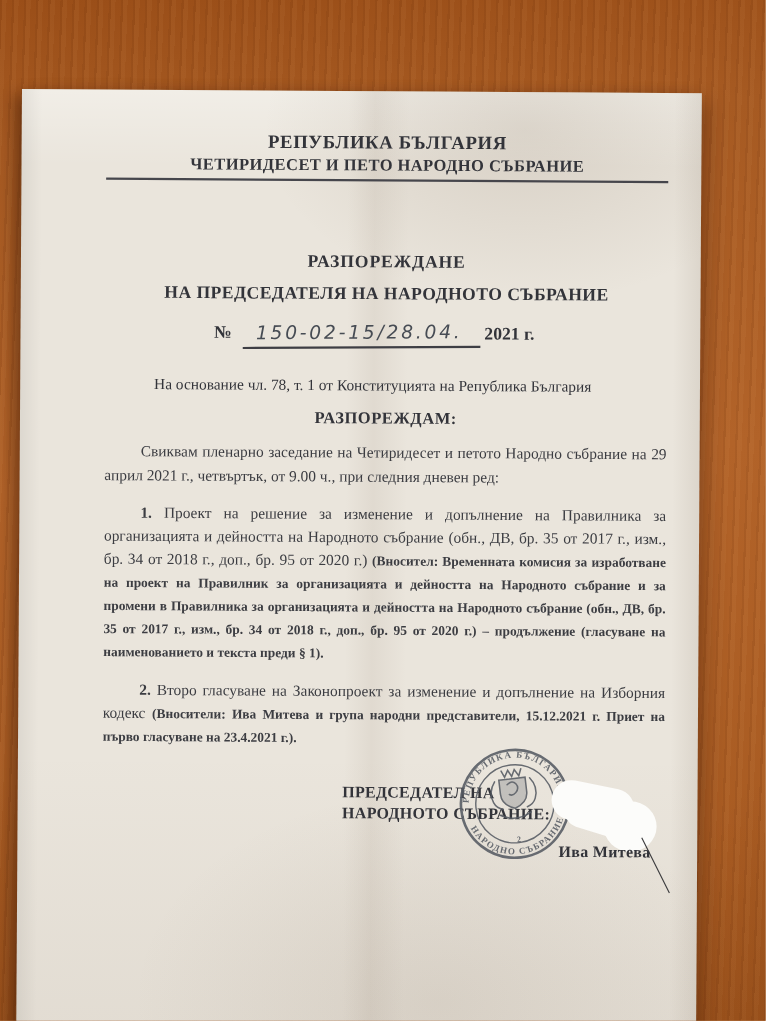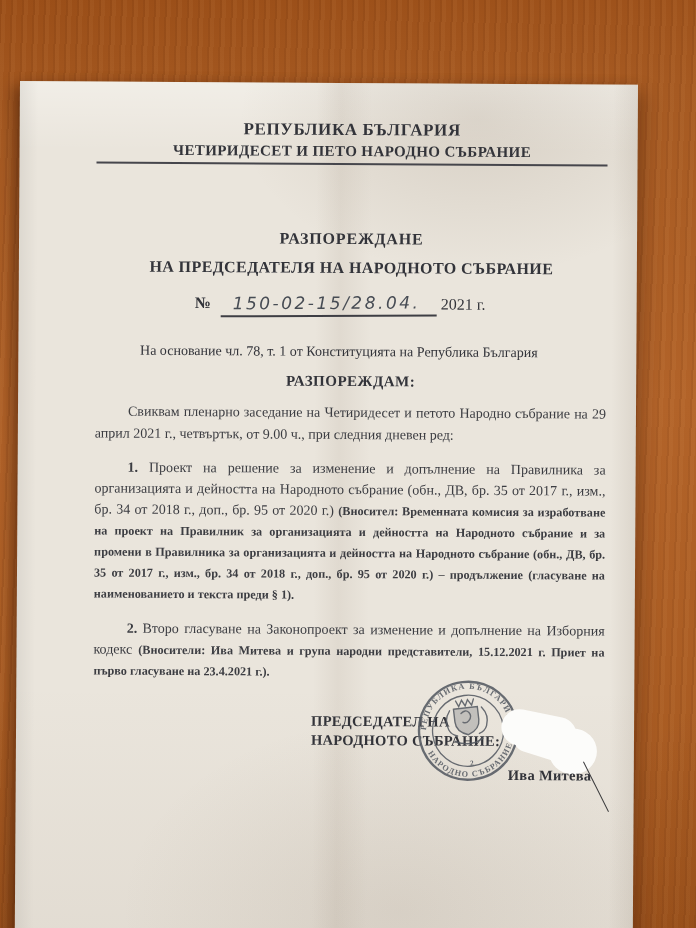--- a/index.html
+++ b/index.html
@@ -49,21 +49,21 @@
   
   .number-line{margin-top:14px;text-align:center;padding-right:22px;white-space:nowrap;}
   .no-symbol{font-weight:bold;font-size:16px;margin-right:6px;}
   .handwritten{
     display:inline-block;border-bottom:2px solid #3e3e44;
     padding:0 16px 2px 12px;margin:1px 4px;
     font-family:"DejaVu Sans",sans-serif;font-style:italic;
     font-size:17px;letter-spacing:2.5px;color:var(--hand-ink,#474c54);
     transform:rotate(-.6deg);
   }
-  .doc-year{font-weight:normal;font-size:16px;}
+  .doc-year{font-weight:bold;font-size:16px;}
 
   
   .legal{margin-top:24px;text-align:center;padding-right:24px;font-size:14px;line-height:20px;}
   .order-heading{margin-top:9px;text-align:center;font-weight:bold;font-size:15px;line-height:20px;letter-spacing:.5px;}
   .para{margin:11px 0 0 0;font-size:14px;line-height:22px;text-align:justify;text-indent:33px;color:var(--ink-soft,#3c3d42);}
   .agenda-item{margin:12px 0 0 0;font-size:14px;line-height:21px;text-align:justify;text-indent:33px;color:var(--ink-soft,#3c3d42);}
   .agenda-item + .agenda-item{margin-top:14px;}
   .item-num{font-weight:bold;}
   .item-note{font-size:12.2px;line-height:19px;font-weight:bold;}
 

